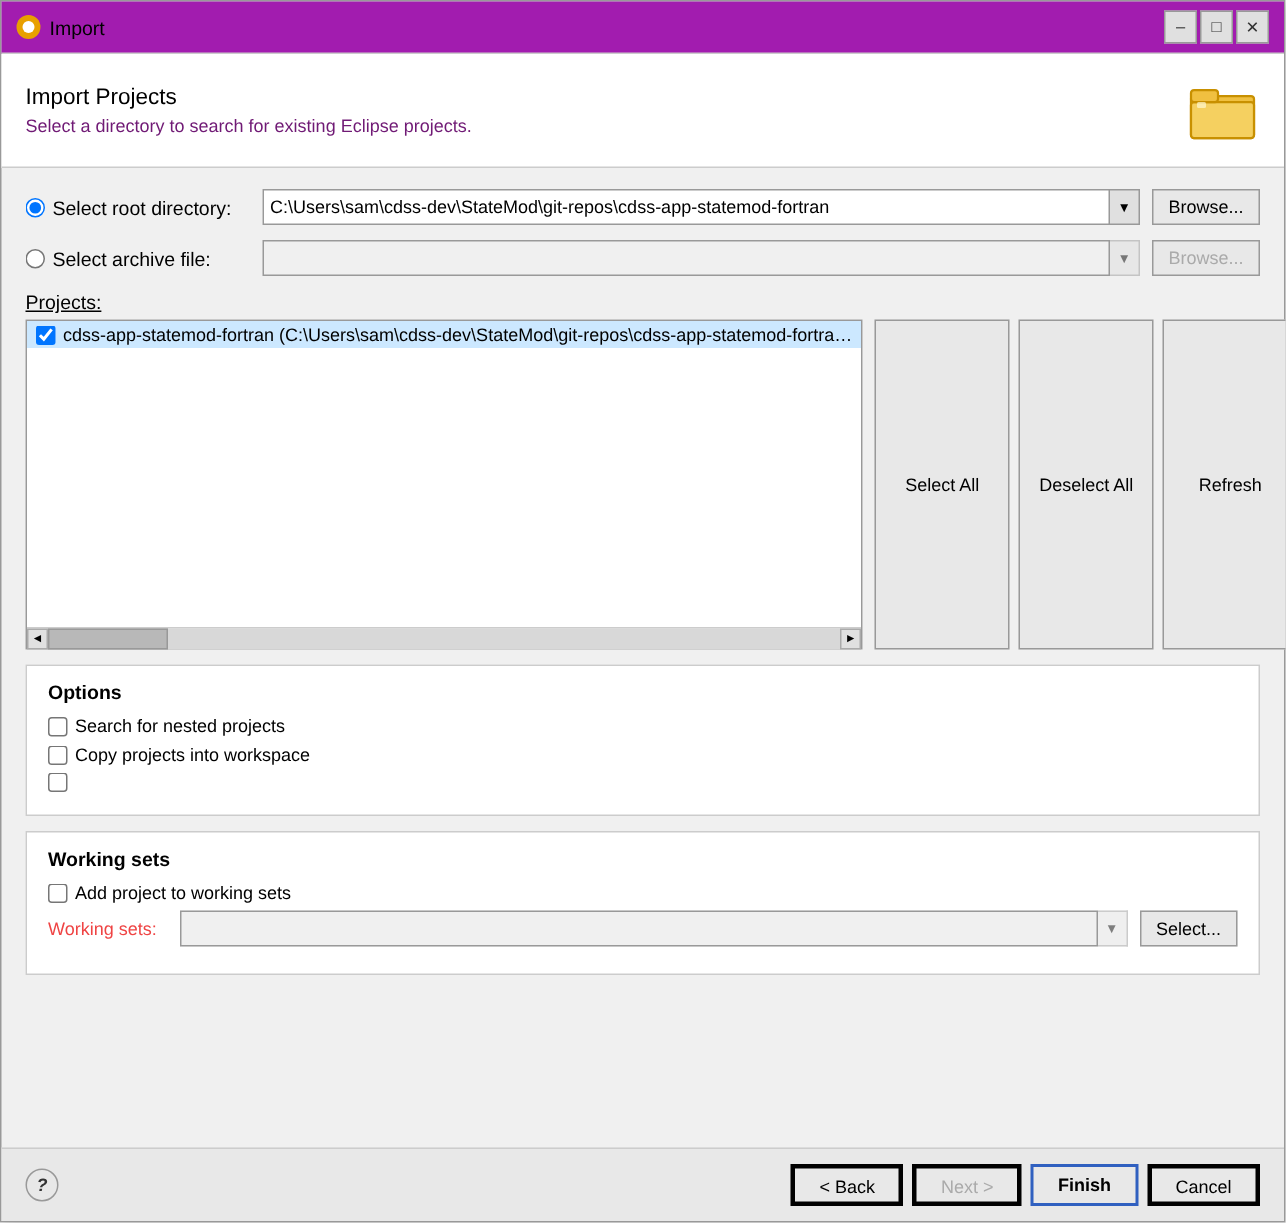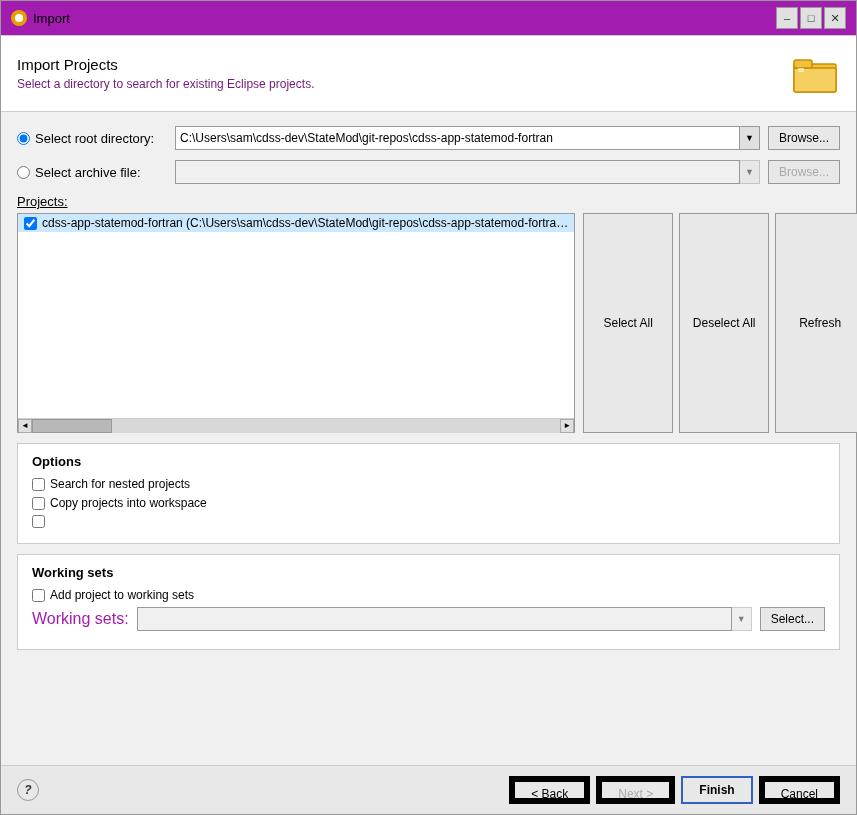--- a/index.html
+++ b/index.html
@@ -228,23 +228,23 @@
       font-weight: bold;
       margin-bottom: 8px;
     }
     .working-sets-row {
       display: flex;
       align-items: center;
       gap: 8px;
       margin-bottom: 8px;
     }
     .working-sets-label {
-      font-size: 16px;
+      font-size: 12px;
       min-width: 80px;
-      color: #a21caf;
+      color: #ef4444;
     }
     .working-sets-combo {
       display: flex;
       flex: 1;
     }
     .working-sets-input {
       flex: 1;
       height: 24px;
       border: 1px solid #999;
       padding: 2px 4px;
@@ -281,21 +281,21 @@
       color: #333;
     }
     .footer-right {
       display: flex;
       gap: 6px;
       align-items: center;
     }
     .footer-btn {
       padding: 5px 16px;
       background: #e8e8e8;
-      border: 6px solid #000000;
+      border: 3px solid #000000;
       cursor: pointer;
       font-size: 12px;
       height: 28px;
     }
     .footer-btn:disabled {
       color: #aaa;
       cursor: default;
     }
     .footer-btn.primary {
       border: 2px solid #3060c0;

